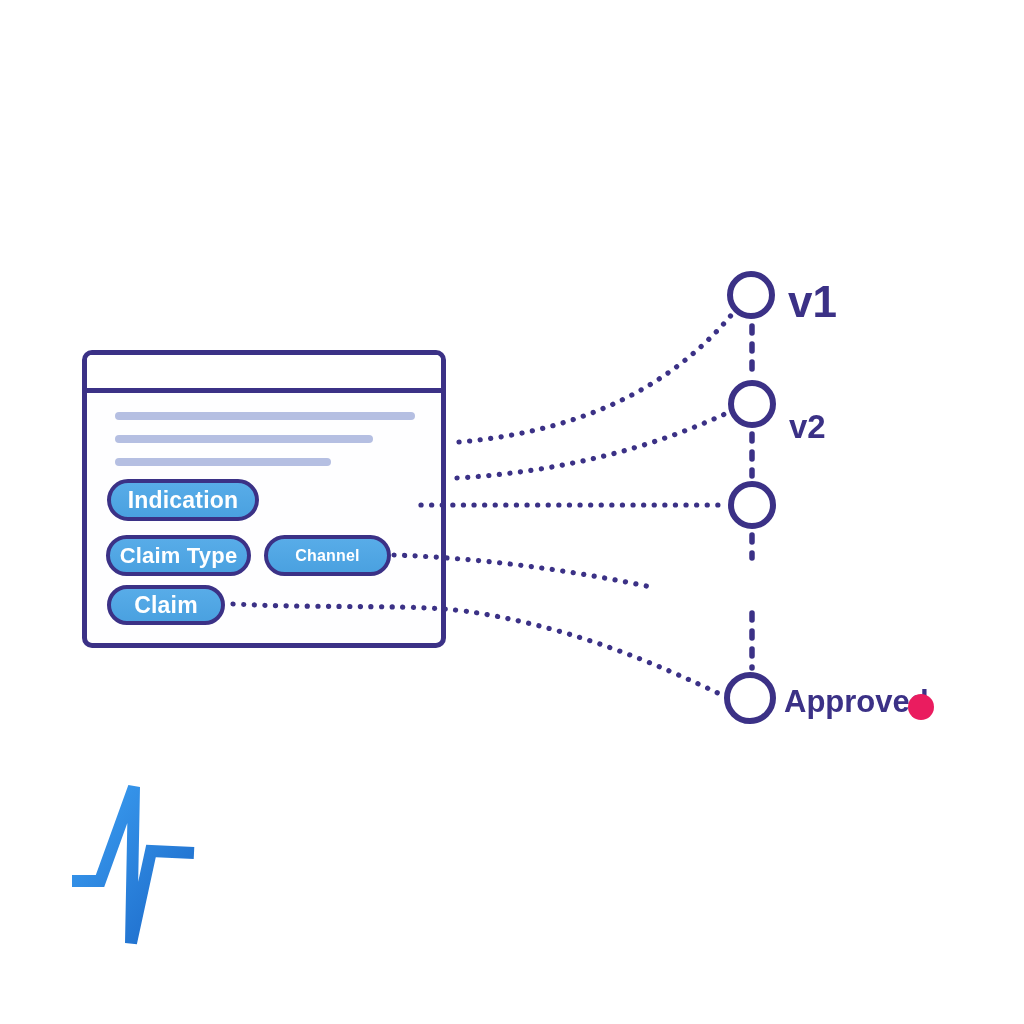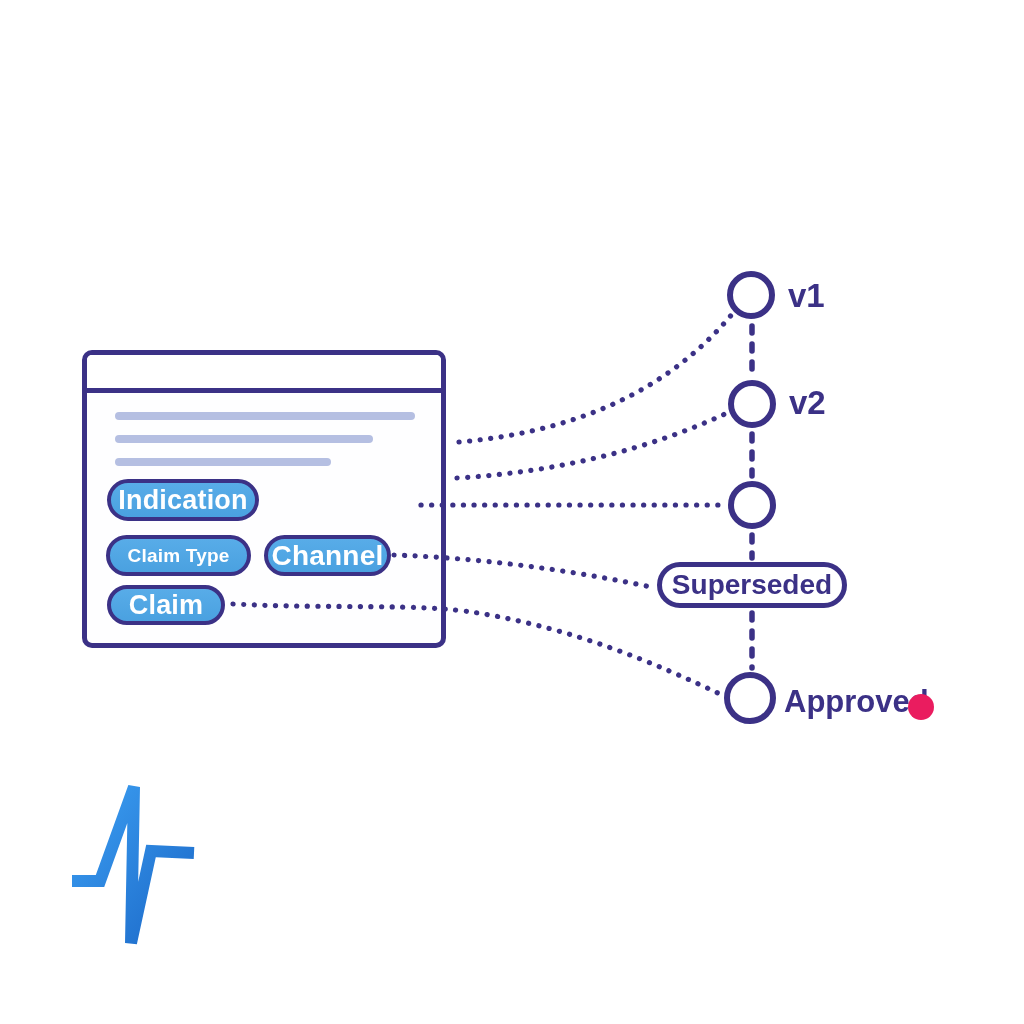--- a/index.html
+++ b/index.html
@@ -35,27 +35,27 @@
     position:absolute;height:8px;border-radius:4px;
     background:var(--color-placeholder);
   }
   .ph-1{left:28px;top:57px;width:300px;}
   .ph-2{left:28px;top:80px;width:258px;}
   .ph-3{left:28px;top:103px;width:216px;}
   .tag{
     position:absolute;display:flex;align-items:center;justify-content:center;
     background:linear-gradient(180deg,var(--color-tag-blue-light),var(--color-tag-blue));
     border:4px solid var(--color-indigo);border-radius:22px;
-    color:var(--color-tag-text);font-weight:bold;font-size:27px;
+    color:var(--color-tag-text);font-weight:bold;font-size:23px;
     box-sizing:border-box;letter-spacing:.2px;
   }
   .tag-indication{left:20px;top:124px;width:152px;height:42px;}
   .tag-audience{left:178px;top:124px;width:150px;height:42px;}
-  .tag-claimtype{left:19px;top:180px;width:145px;height:41px;font-size:19px;}
-  .tag-channel{left:177px;top:180px;width:127px;height:41px;font-size:28px;}
+  .tag-claimtype{left:19px;top:180px;width:145px;height:41px;font-size:22px;}
+  .tag-channel{left:177px;top:180px;width:127px;height:41px;font-size:16px;}
   .tag-expiry{left:20px;top:230px;width:118px;height:40px;}
   
   .connectors{position:absolute;left:0;top:0;z-index:2;pointer-events:none;}
   .dotline{
     fill:none;stroke:var(--color-indigo);stroke-width:5.2;
     stroke-linecap:round;stroke-dasharray:0.1 10.5;
   }
   .dashline{
     fill:none;stroke:var(--color-indigo);stroke-width:5.5;
     stroke-linecap:round;stroke-dasharray:7 11;
@@ -73,22 +73,22 @@
     position:absolute;left:657px;top:562px;width:190px;height:46px;
     border:5px solid var(--color-indigo);border-radius:24px;
     background:var(--color-node-fill);box-sizing:border-box;z-index:3;
     display:flex;align-items:center;justify-content:center;
     color:var(--color-indigo);font-weight:bold;font-size:28px;
   }
   .node-label{
     position:absolute;color:var(--color-indigo);font-weight:bold;z-index:3;
     white-space:nowrap;
   }
-  .label-v1{left:788px;top:277px;font-size:33px;}
-  .label-v2{left:789px;top:384px;font-size:33px;}
+  .label-v1{left:788px;top:277px;font-size:44px;}
+  .label-v2{left:789px;top:408px;font-size:33px;}
   .label-approved{left:784px;top:684px;font-size:31px;}
   .status-dot{
     position:absolute;left:908px;top:694px;width:26px;height:26px;
     border-radius:50%;background:var(--color-pink);z-index:3;
   }
   
   .logo{position:absolute;left:55px;top:765px;z-index:1;}
 </style>
 </head>
 <body>
@@ -119,21 +119,20 @@
   </svg>
 
   <div class="node-circle node-v1"></div>
   <div class="node-label label-v1">v1</div>
 
   <div class="node-circle node-v2"></div>
   <div class="node-label label-v2">v2</div>
 
   <div class="node-circle node-v3"></div>
 
-  <div class="status-pill">Superseded</div>
 
   <div class="node-circle node-approved"></div>
   <div class="node-label label-approved">Approved</div>
   <div class="status-dot"></div>
 
   <svg class="logo" width="170" height="200" viewBox="0 0 170 200">
     <defs>
       <linearGradient id="logoGrad" x1="0" y1="0" x2="1" y2="1">
         <stop offset="0" stop-color="#3da1f4"></stop>
         <stop offset="1" stop-color="#1a66c6"></stop>

